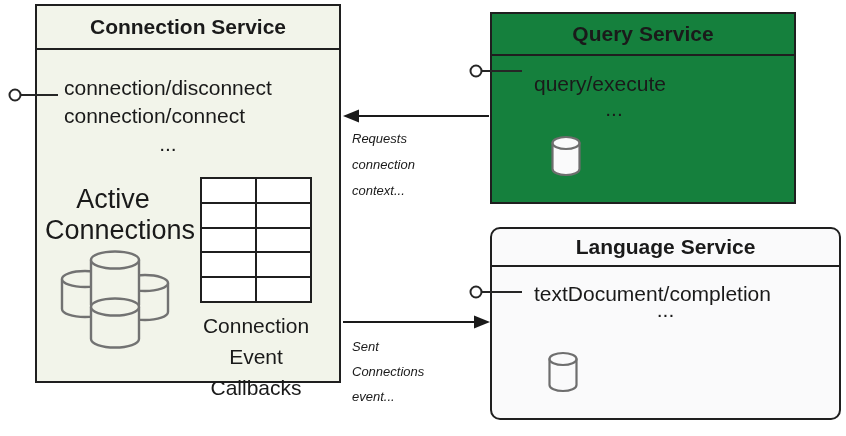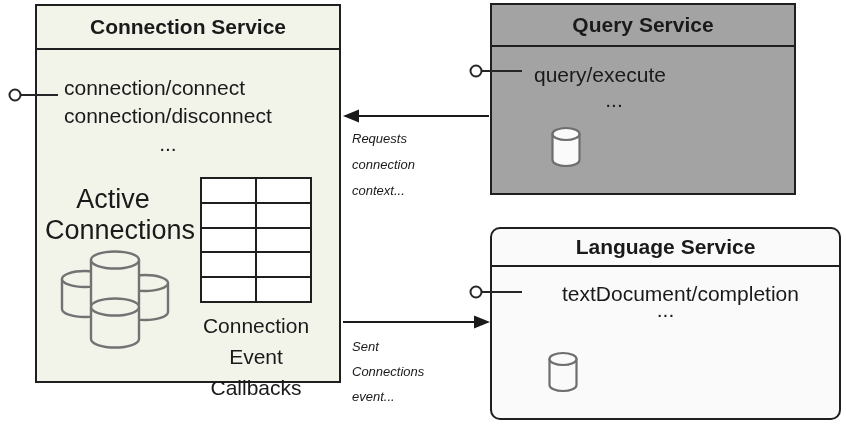--- a/index.html
+++ b/index.html
@@ -23,21 +23,21 @@
     width: 100%;
     border-bottom: 2px solid #1f1f1f;
     display: flex;
     align-items: center;
     justify-content: center;
     font-weight: bold;
     font-size: 21px;
   }
   .box-connection { left: 35px; top: 4px; width: 306px; height: 379px; background: #f2f4ea; }
   .box-connection .box-header { height: 44px; }
-  .box-query { left: 490px; top: 3px; width: 306px; height: 192px; background: #a3a3a3; }
+  .box-query { left: 490px; top: 12px; width: 306px; height: 192px; background: #15803d; }
   .box-query .box-header { height: 42px; }
   .box-language { left: 490px; top: 227px; width: 351px; height: 193px; background: #fafafb; border-radius: 10px; }
   .box-language .box-header { height: 38px; }
 
   .abs { position: absolute; }
   .mtext { font-size: 21px; line-height: 28px; white-space: nowrap; }
   .pre { white-space: pre-line; }
 
   .conn-methods { left: 27px; top: 68px; width: max-content; }
   .conn-methods .ellipsis-line { text-align: center; }
@@ -56,21 +56,21 @@
   }
   .grid-cell { background: #ffffff; }
 
   .callbacks-label { left: 148px; top: 304px; width: 142px; text-align: center; font-size: 21px; line-height: 31px; }
 
   .q-method { left: 42px; top: 56px; }
   .q-ellipsis { left: 42px; top: 84px; width: 160px; text-align: center; font-size: 21px; line-height: 22px; }
   .q-cyl { left: 59px; top: 121px; }
   .q-cache { left: 100px; top: 130px; }
 
-  .l-method { left: 42px; top: 51px; margin-left: 28px; }
+  .l-method { left: 42px; top: 51px; }
   .l-ellipsis { left: 42px; top: 70px; width: 263px; text-align: center; font-size: 21px; line-height: 22px; }
   .l-cyl { left: 56px; top: 122px; }
   .l-cache { left: 95px; top: 102px; width: 210px; text-align: center; font-size: 21px; line-height: 30px; }
 
   .overlay { position: absolute; left: 0; top: 0; width: 846px; height: 436px; pointer-events: none; }
 
   .arrow-label {
     position: absolute;
     font-size: 13px;
     font-style: italic;
@@ -84,22 +84,22 @@
 </style>
 </head>
 <body>
 
 <div class="canvas">
 
   <div class="box box-connection">
     <div class="box-header">Connection Service</div>
 
     <div class="abs conn-methods mtext">
+      <div>connection/disconnect</div>
       <div>connection/connect</div>
-      <div>connection/disconnect</div>
       <div class="ellipsis-line">...</div>
     </div>
 
     <div class="abs active-label pre">Active
 Connections</div>
 
     <svg class="abs cluster-icon" width="112" height="101" viewBox="0 0 112 101">
       <g stroke="#727272" stroke-width="2.4" fill="#f2f4ea" stroke-linejoin="round" stroke-linecap="round">
 
         <path d="M3,30 L3,60 A23,8 0 0 0 49,60 L49,30"></path>

